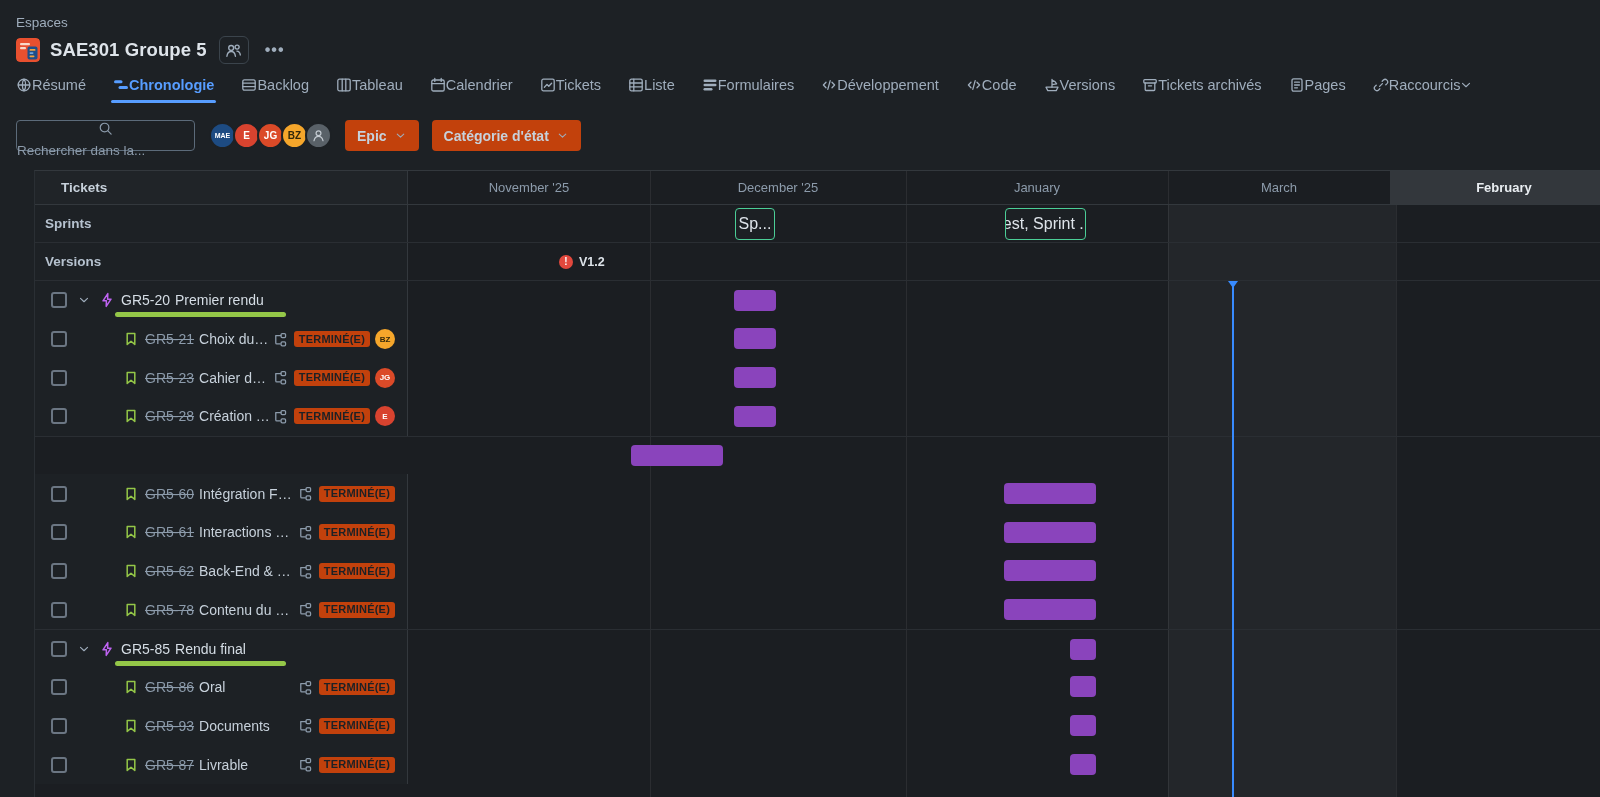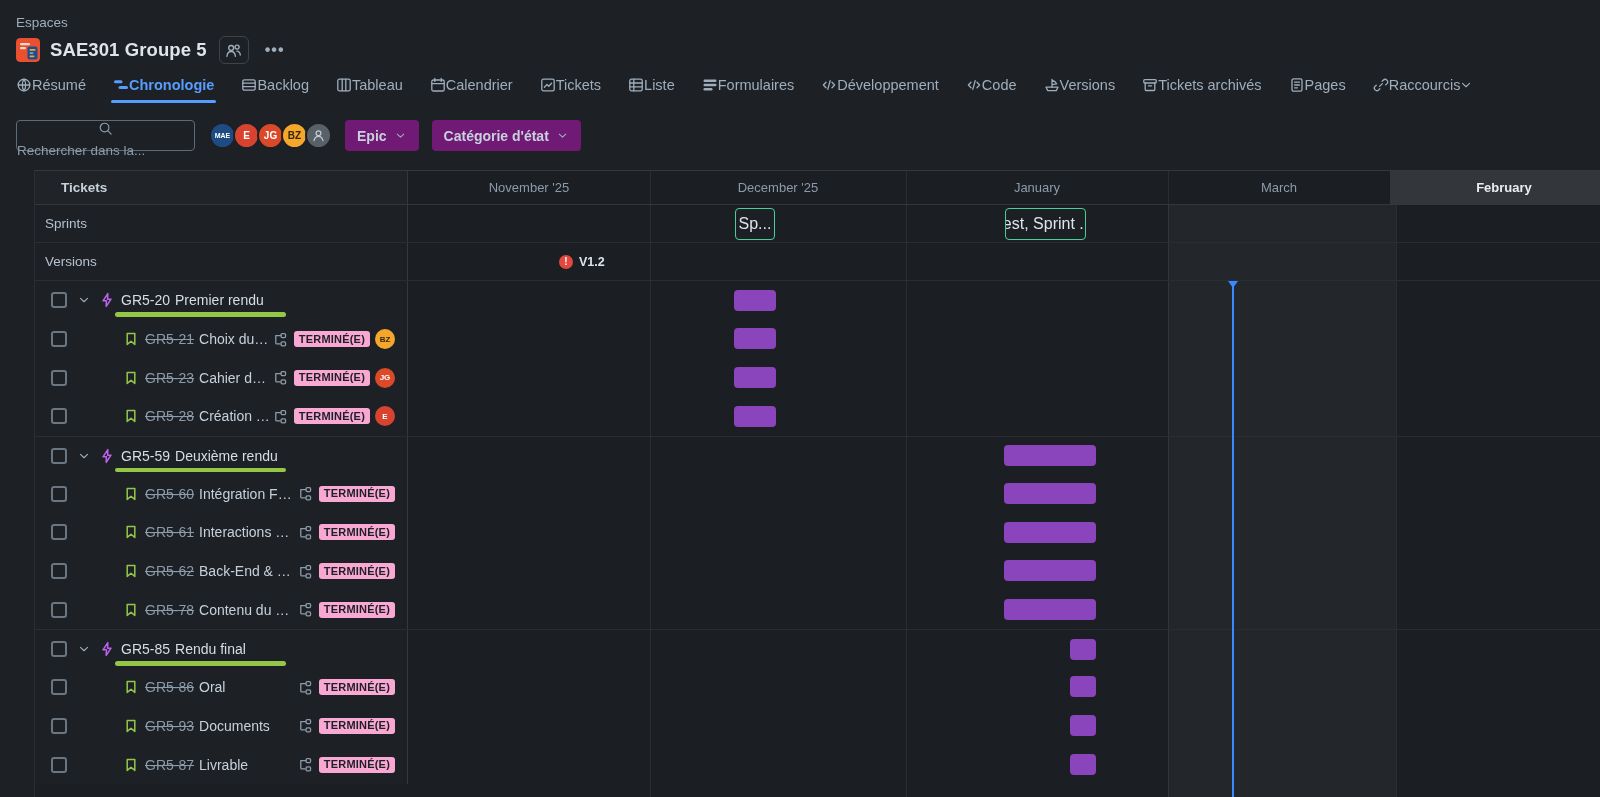--- a/index.html
+++ b/index.html
@@ -36,21 +36,21 @@
     padding:0 8px; gap:7px; color:#8C9BAB; background:#1D2125;flex-direction:column; }
   .search-box .ic { width:15px; height:15px; flex:none; }
   .search-box input { flex:1; min-width:0; background:transparent; border:none; outline:none; color:#C7D1DB;
     font-family:inherit; font-size:13.5px; }
   .search-box input::placeholder { color:#8C9BAB; }
   .avatar-stack { display:flex; margin-left:14px; }
   .avatar-stack .avatar { width:27px; height:27px; border-radius:50%; border:2px solid #1D2125; margin-left:-3px;
     display:flex; align-items:center; justify-content:center; font-weight:bold; color:#fff; cursor:pointer; flex:none; }
   .avatar-stack .avatar:first-child { margin-left:0; }
   .avatar-stack .avatar .ic { width:15px; height:15px; color:#C3CAD1; }
-  .drop-btn { height:31px; margin-left:13px; background:#701a75; border:none; border-radius:4px; color:#C7D1DB;
+  .drop-btn { height:31px; margin-left:13px; background:#c2410c; border:none; border-radius:4px; color:#C7D1DB;
     font-family:inherit; font-size:14px; font-weight:bold; display:flex; align-items:center; gap:7px; padding:0 12px; cursor:pointer; }
   .drop-btn .ic { width:13px; height:13px; color:#9FADBC; }
 
   
   .table { position:absolute; top:170px; left:17px; right:0; bottom:0; border-top:1px solid #33383D;
     border-left:1px solid #2A2F34; overflow:hidden; background:#1B1E22;margin-left:17px; }
   .overlay { position:absolute; top:0; bottom:0; z-index:0; }
   .feb-band { background:rgba(255,255,255,0.04); }
   .vline { width:1px; background:rgba(255,255,255,0.07); }
   .row { position:relative; display:flex; z-index:1; }
@@ -58,21 +58,21 @@
     background:#1D2125; position:relative; }
   .tl-cell { position:relative; flex:1; }
 
   .header-row { height:34px; border-bottom:1px solid #33383D; }
   .header-row .left-cell { font-weight:bold; font-size:13.5px; color:#C7D1DB; padding-left:26px; background:#202428; }
   .months { display:flex; height:100%; }
   .month { display:flex; align-items:center; justify-content:center; font-size:13px; color:#8C9BAB; height:100%; }
   .month.current { color:#E9EDF1; font-weight:bold; background:#33373C; }
 
   .band-row { height:38px; border-bottom:1px solid #2A2E33; }
-  .band-row .left-cell { font-weight:normal; font-size:13.5px; color:#B6C2CF; padding-left:10px; }
+  .band-row .left-cell { font-weight:bold; font-size:13.5px; color:#B6C2CF; padding-left:10px; }
   .sprint-badge { position:absolute; top:50%; transform:translateY(-50%); height:32px; border:1px solid #4BCE97;
     border-radius:4px; color:#DEE4EA; font-size:16px; display:flex; align-items:center; justify-content:center;
     padding:0 5px; white-space:nowrap; overflow:hidden; cursor:pointer; background:rgba(29,33,37,.5); }
   .version-marker { position:absolute; top:50%; transform:translateY(-50%); display:flex; align-items:center; gap:6px; cursor:pointer; }
   .release-dot { width:14px; height:14px; border-radius:50%; background:#E2483D; color:#fff; font-size:10px; font-weight:bold;
     display:flex; align-items:center; justify-content:center; }
   .version-label { font-size:12.5px; font-weight:bold; color:#DEE4EA; }
 
   .item-row { height:38.7px; cursor:pointer; }
   .item-row.group-start { border-top:1px solid #2A2E33; }
@@ -81,21 +81,21 @@
   .chev-btn { width:14px; height:14px; color:#9FADBC; margin-left:10px; flex:none; cursor:pointer; }
   .type-ic { width:16px; height:16px; flex:none; }
   .epic-ic { color:#BE63F1; margin-left:8px; stroke-width:1.5; }
   .story-ic { color:#94C748; margin-left:56px; stroke-width:1.5; }
   .issue-key { margin-left:6px; white-space:nowrap; flex:none; color:#C7D1DB; }
   .child .issue-key { color:#8C9BAB; text-decoration:line-through; }
   .issue-summary { margin-left:5px; white-space:nowrap; overflow:hidden; text-overflow:ellipsis; color:#C7D1DB; }
   .epic-row .issue-summary, .epic-row .issue-key { color:#D5DDE5; }
   .epic-progress { position:absolute; left:80px; top:31px; width:171px; height:4.5px; border-radius:2.5px; background:#94C748; }
   .hier-ic { width:17px; height:17px; color:#8C9BAB; margin-left:auto; flex:none; cursor:pointer; stroke-width:1.2; }
-  .status-badge { margin-left:6px; flex:none; background:#f9a8d4; color:#1D2125; font-size:11px; font-weight:bold;
+  .status-badge { margin-left:6px; flex:none; background:#c2410c; color:#1D2125; font-size:11px; font-weight:bold;
     letter-spacing:.2px; border-radius:3px; padding:2.5px 5px; line-height:1; }
   .row-avatar { width:20px; height:20px; border-radius:50%; flex:none; margin-left:5px; font-size:8px; font-weight:bold;
     display:flex; align-items:center; justify-content:center; }
   .left-cell .pad-r { flex:none; width:12px; }
   .bar { position:absolute; top:8.5px; height:21px; border-radius:4px; background:#8A44BC; cursor:grab; }
 
   .today-line { position:absolute; width:2px; background:#388BFF; z-index:2; }
   .today-line .tri { position:absolute; top:0; left:-4px; width:0; height:0;
     border-left:5px solid transparent; border-right:5px solid transparent; border-top:7px solid #388BFF; }
 </style>
@@ -377,32 +377,20 @@
           </svg>
           <span class="status-badge">TERMINÉ(E)</span>
           <span class="row-avatar" style="background:#D8432F;color:#FFFFFF">E</span>
           <span class="pad-r"></span>
         </div>
         <div class="tl-cell">
           <div class="bar" style="left:326px;width:42px"></div>
         </div>
       </div>
       <div class="row item-row epic-row group-start">
-        <div class="left-cell">
-          <span class="checkbox"></span>
-          <svg class="ic chev-btn" viewBox="0 0 16 16">
-            <path d="M4 6.2L8 10l4-3.8"></path>
-          </svg>
-          <svg class="ic type-ic epic-ic" viewBox="0 0 16 16">
-            <path d="M8.8 1.6L4 8.8h3.4L7.2 14.4 12 7.2H8.6z"></path>
-          </svg>
-          <span class="issue-key">GR5-59</span>
-          <span class="issue-summary">Deuxième rendu</span>
-          <span class="epic-progress"></span>
-        </div>
         <div class="tl-cell">
           <div class="bar" style="left:596px;width:92px"></div>
         </div>
       </div>
       <div class="row item-row child-row">
         <div class="left-cell child">
           <span class="checkbox"></span>
           <svg class="ic type-ic story-ic" viewBox="0 0 16 16">
             <path d="M4.2 2.6h7.6v10.8L8 10.2l-3.8 3.2z"></path>
           </svg>

